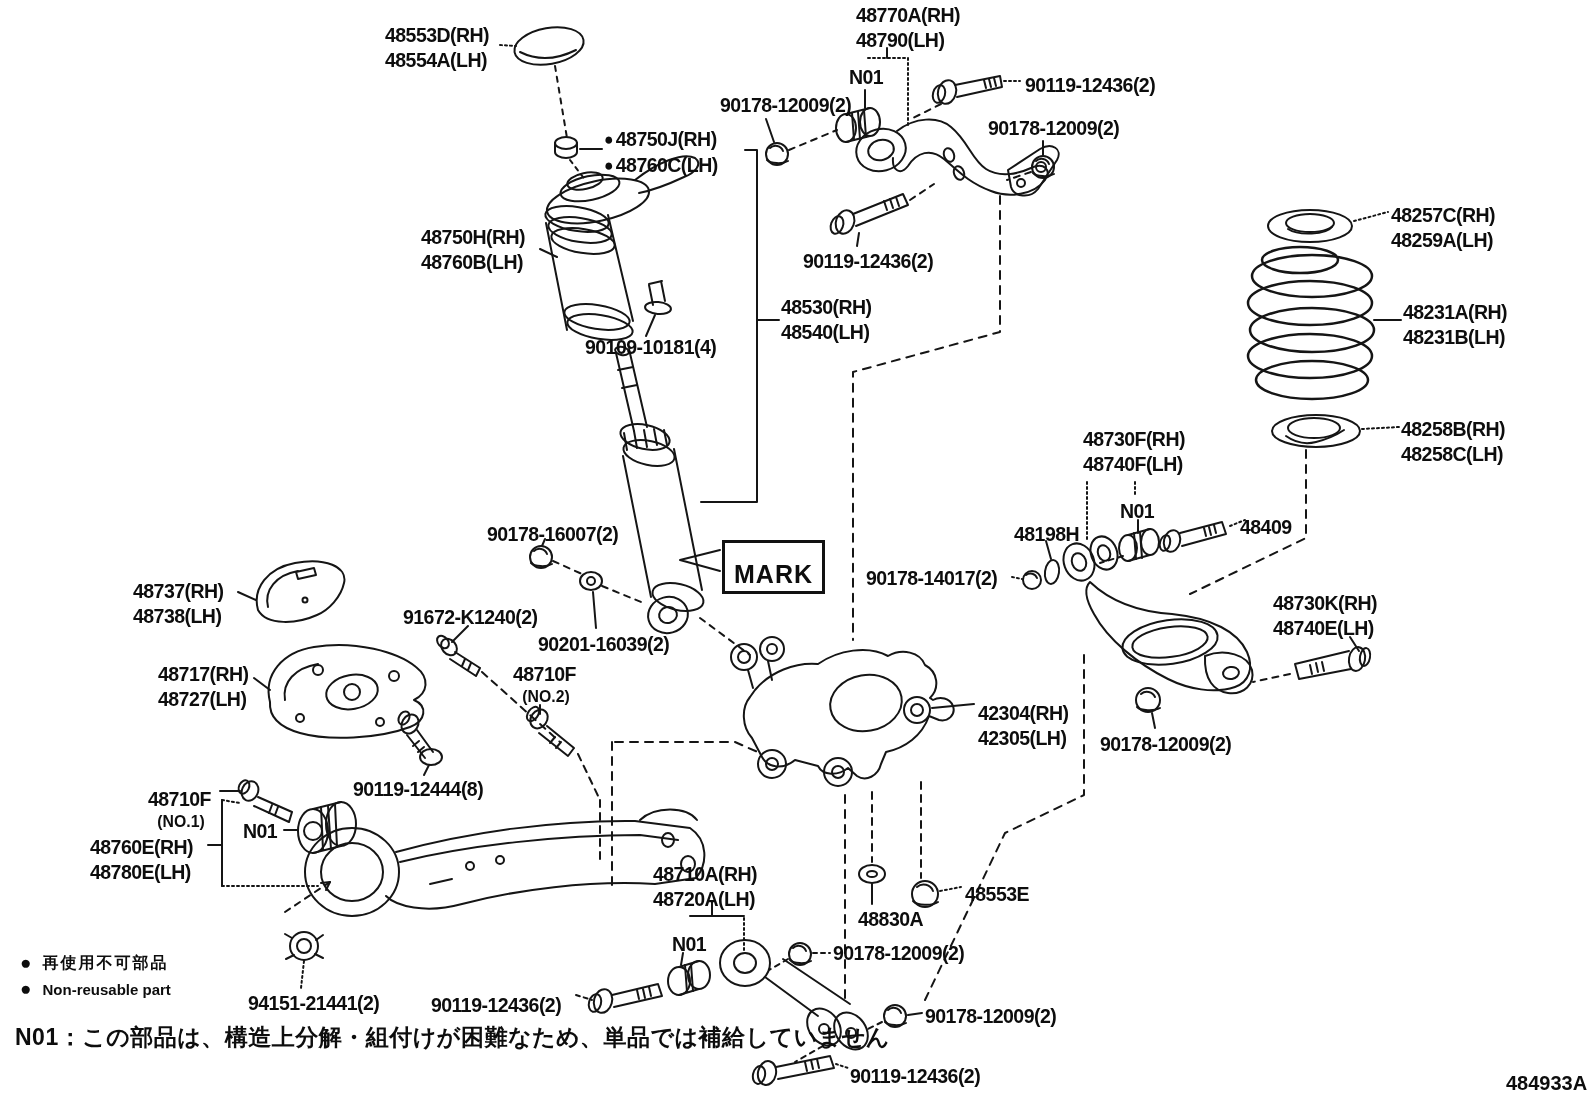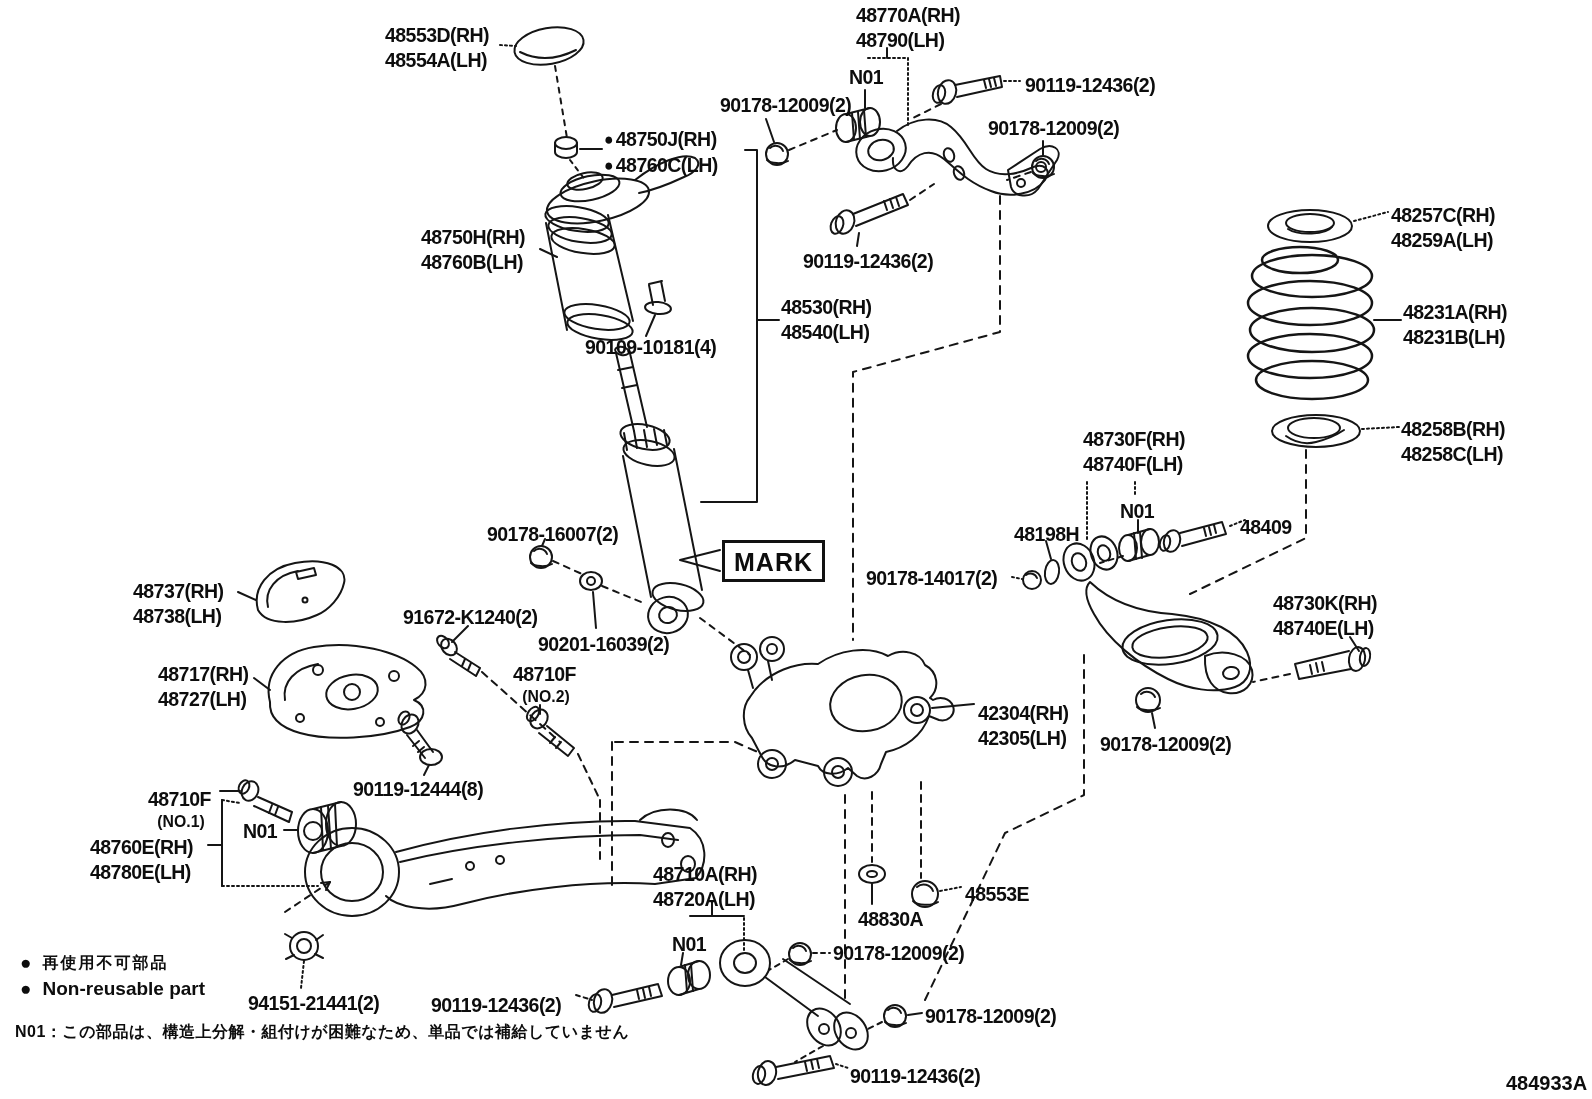--- a/index.html
+++ b/index.html
@@ -2,29 +2,29 @@
 <html><head>
 <meta charset="utf-8">
 <style>
   html,body{margin:0;padding:0}
   body{width:1592px;height:1099px;position:relative;background:#fff;overflow:hidden;
        font-family:"Liberation Sans",sans-serif;color:#0d0d0d}
   svg.art{position:absolute;left:0;top:0}
   #labels .lbl{position:absolute;font-weight:bold;font-size:21px;line-height:25px;
        letter-spacing:-0.6px;white-space:nowrap;transform:scaleX(.93);transform-origin:left top;color:#0d0d0d}
   #labels .lbl .sub{font-size:17px;font-weight:600;letter-spacing:0;padding-left:10px;line-height:22px}
-  #labels .lbl.box{border:3px solid #111;padding:4px 9px 2px;font-size:25px;letter-spacing:1px;transform:none;line-height:30px}
+  #labels .lbl.box{border:3px solid #111;padding:16px 9px 2px;font-size:25px;letter-spacing:1px;transform:none;line-height:30px}
   #labels .dot{display:inline-block;margin-right:3px;font-size:17px;vertical-align:1px}
   .legend{position:absolute;left:20px;top:950px;font-weight:bold}
   .legend-row{display:flex;align-items:center;gap:11px;height:26px}
   .legend-row .bullet{font-size:19px}
   .legend-row .jp{font-size:16px;letter-spacing:2px}
-  .legend-row .en{font-size:19px}
+  .legend-row .en{font-size:15px}
   .notes{position:absolute;left:15px;top:1022px;font-weight:bold}
-  .note-jp{font-size:16px;letter-spacing:.5px;margin-bottom:18px}
+  .note-jp{font-size:23px;letter-spacing:.5px;margin-bottom:18px}
   .note-en{font-size:18.5px;line-height:21px}
   .note-en2{padding-left:50px}
   .diagram-id{position:absolute;left:1506px;top:1072px;font-weight:bold;font-size:20px}
 </style>
 </head>
 <body>
 
 <svg class="art" width="1592" height="1099" viewBox="0 0 1592 1099">
 <g stroke="#151515" stroke-width="2" fill="none" stroke-linecap="round" stroke-linejoin="round">
 

